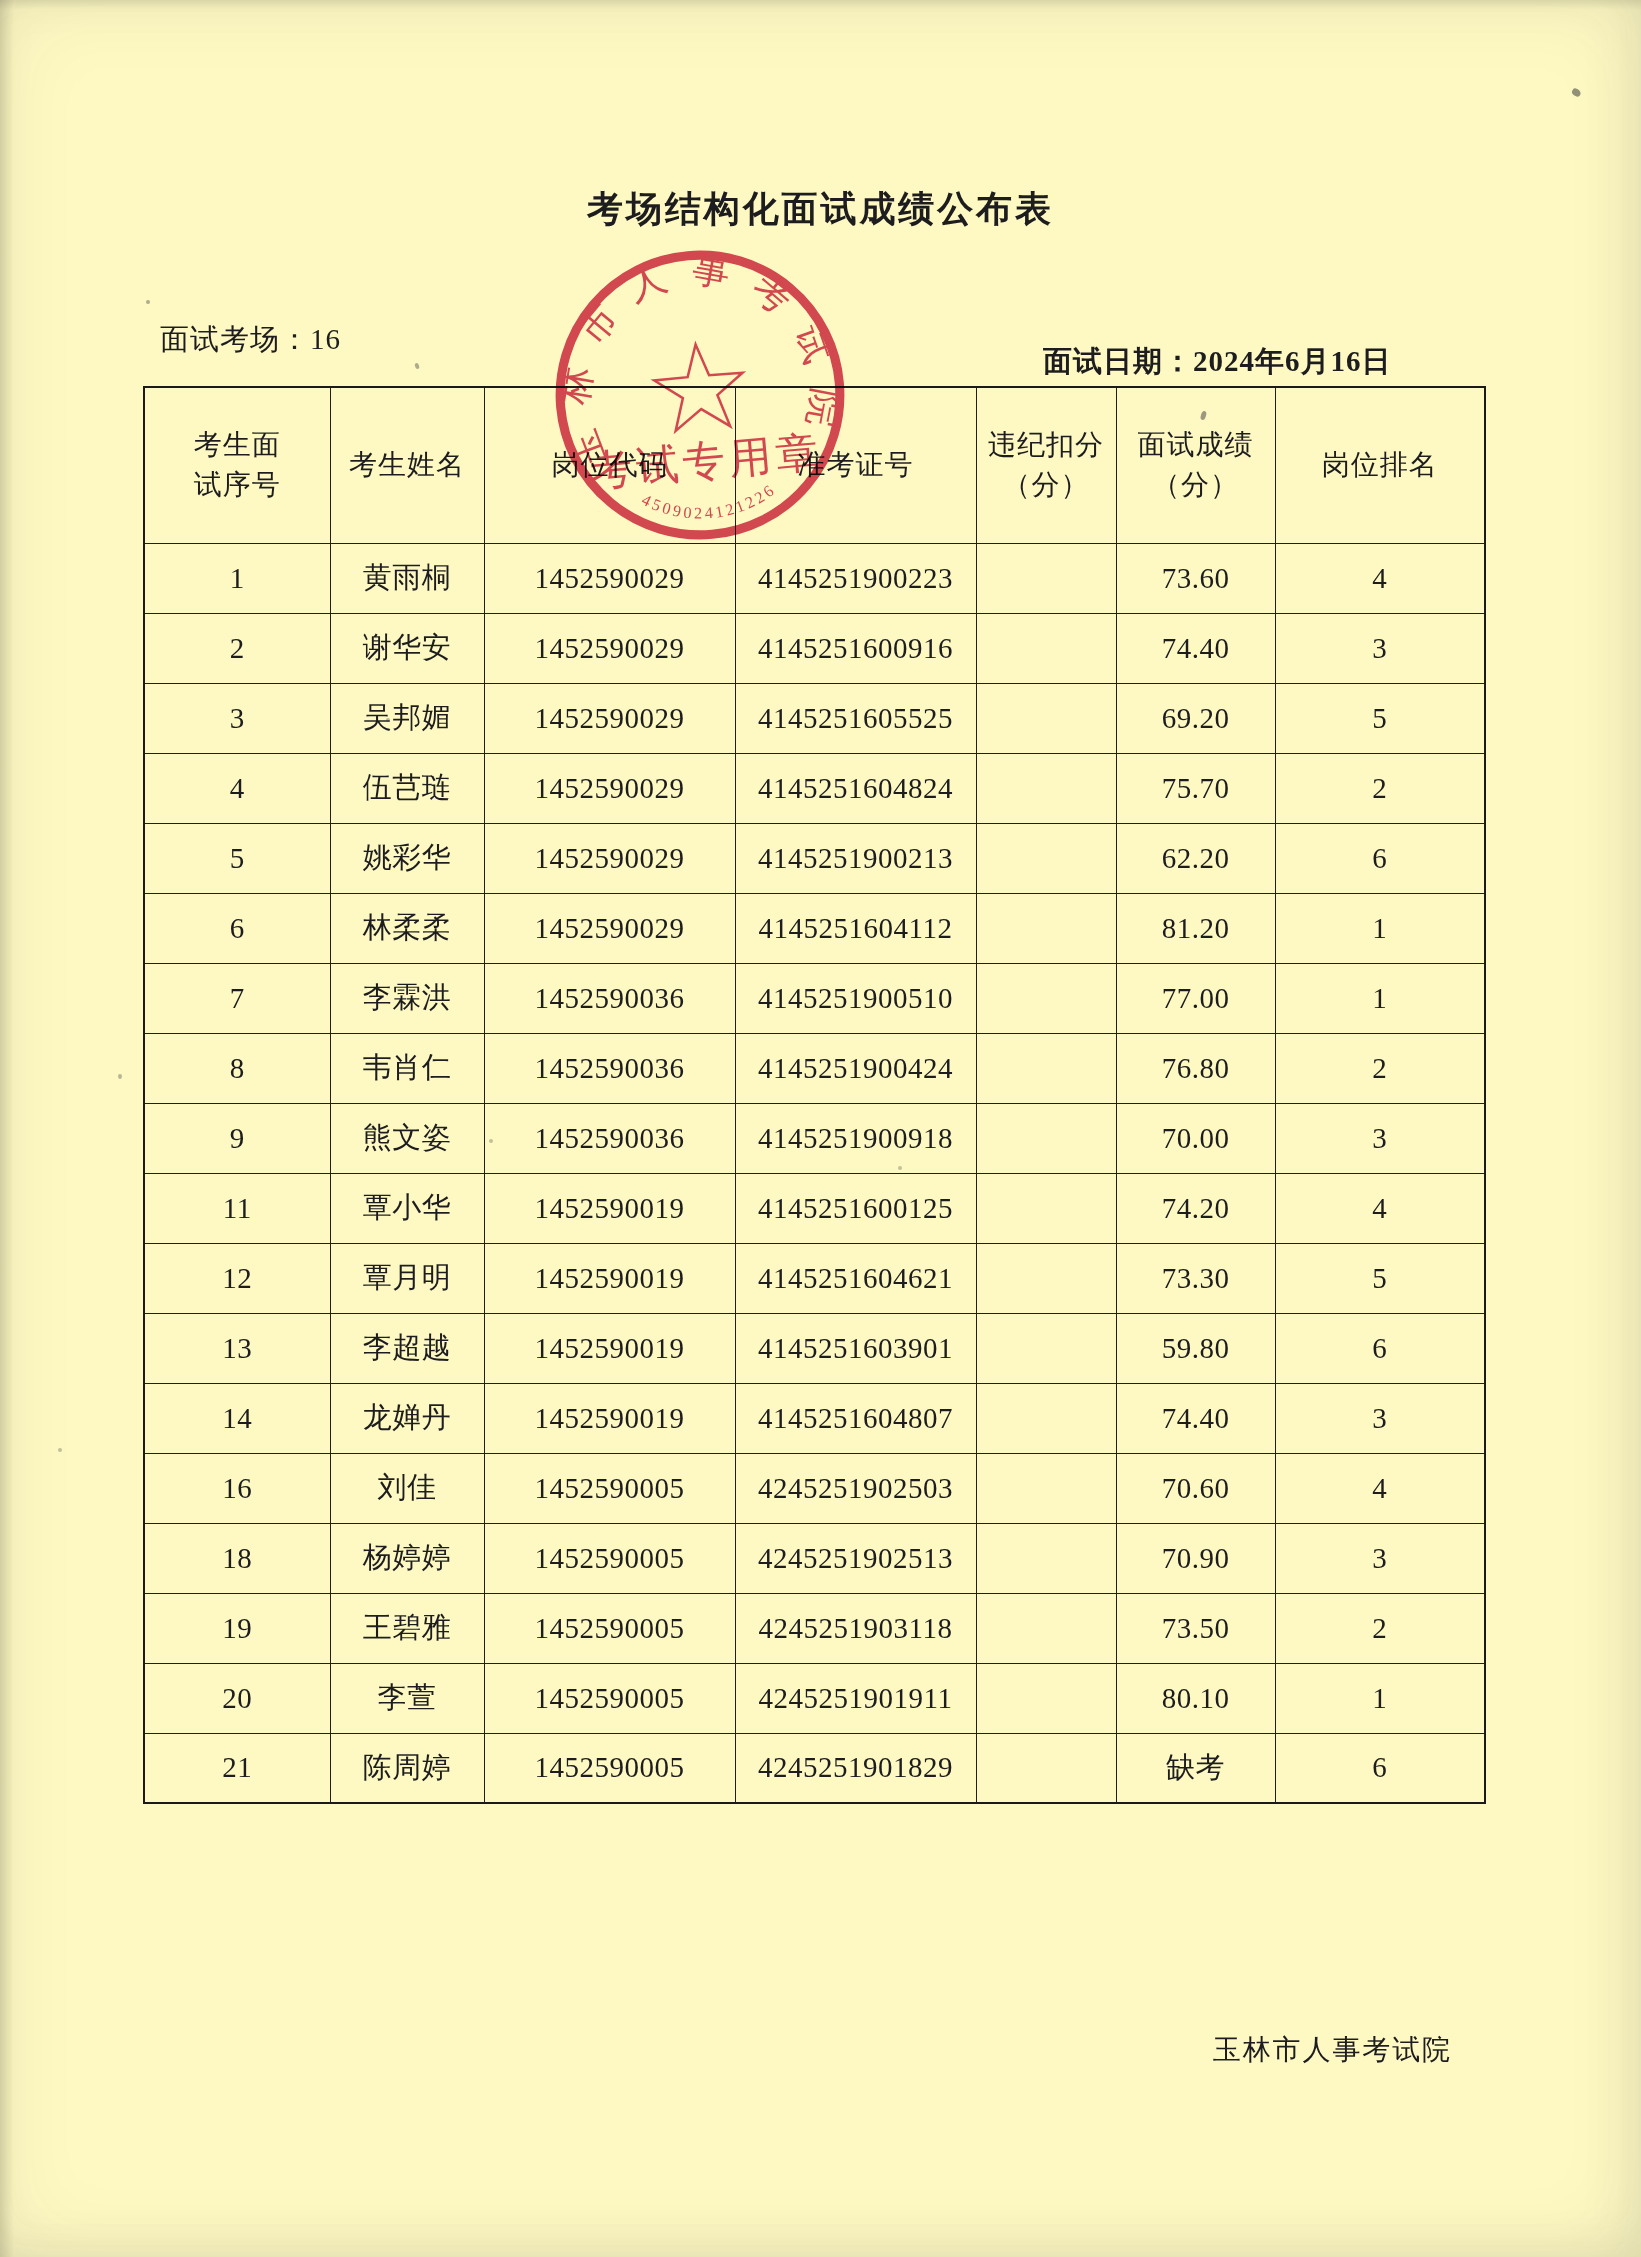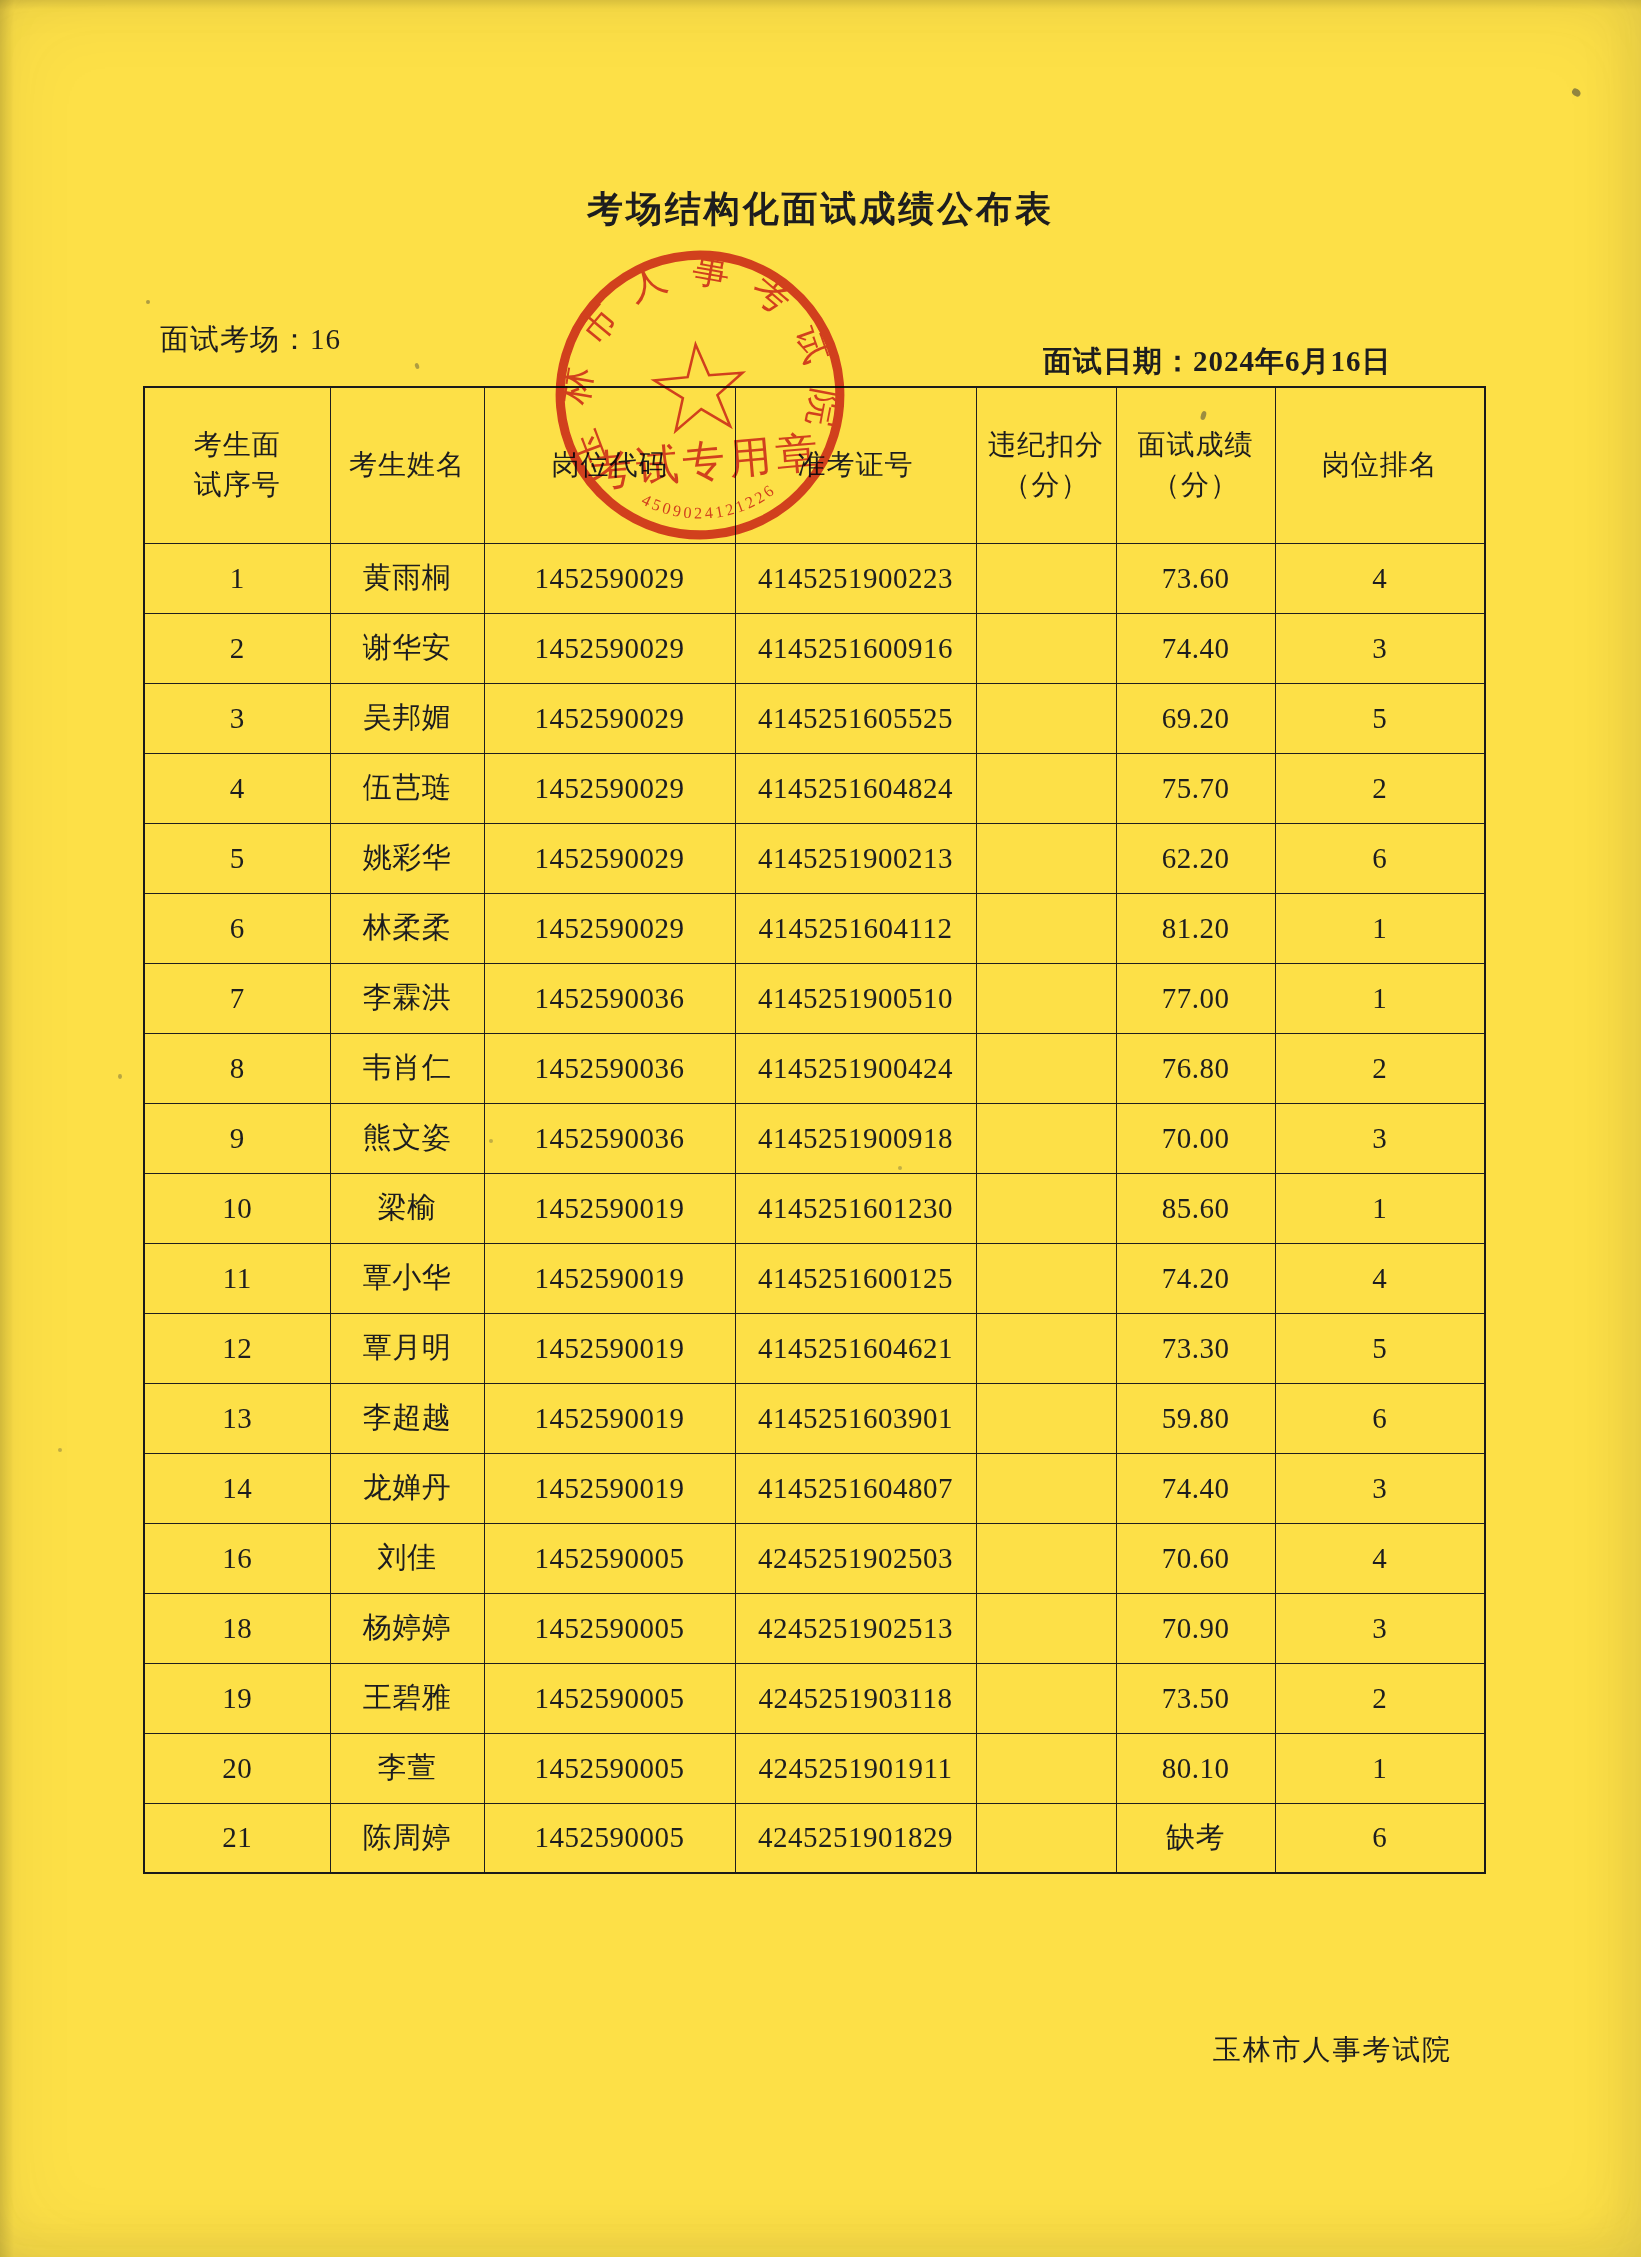--- a/index.html
+++ b/index.html
@@ -1,19 +1,19 @@
 <!DOCTYPE html>
 <html><head>
 <meta charset="utf-8">
 <style>
   * { margin:0; padding:0; box-sizing:border-box; }
   html,body { background:#d8d8d6; }
   .paper {
     position:relative; width:1641px; height:2257px; margin:0 auto;
-    background:#fde047; overflow:hidden;
+    background:#fef9c3; overflow:hidden;
     font-family:"Liberation Serif","DejaVu Serif",serif; color:#1d1d1f;
     box-shadow: inset 0 0 87px rgba(60,60,60,.07),
                 inset -21px 0 48px rgba(60,60,60,.05),
                 inset 0 -17.4px 43px rgba(60,60,60,.05);
   }
   .edge-left { position:absolute; left:0; top:0; bottom:0; width:13.5px;
     background:linear-gradient(90deg,rgba(0,0,0,.12),rgba(0,0,0,0)); }
   .edge-top { position:absolute; left:0; right:0; top:0; height:9.7px;
     background:linear-gradient(rgba(0,0,0,.09),rgba(0,0,0,0)); }
   .title {
@@ -174,29 +174,20 @@
   <tr>
     <td>9</td>
     <td class="c-name">熊文姿</td>
     <td>1452590036</td>
     <td>4145251900918</td>
     <td></td>
     <td>70.00</td>
     <td>3</td>
   </tr>
 
-  <tr>
-    <td>10</td>
-    <td class="c-name">梁榆</td>
-    <td>1452590019</td>
-    <td>4145251601230</td>
-    <td></td>
-    <td>85.60</td>
-    <td>1</td>
-  </tr>
 
   <tr>
     <td>11</td>
     <td class="c-name">覃小华</td>
     <td>1452590019</td>
     <td>4145251600125</td>
     <td></td>
     <td>74.20</td>
     <td>4</td>
   </tr>

